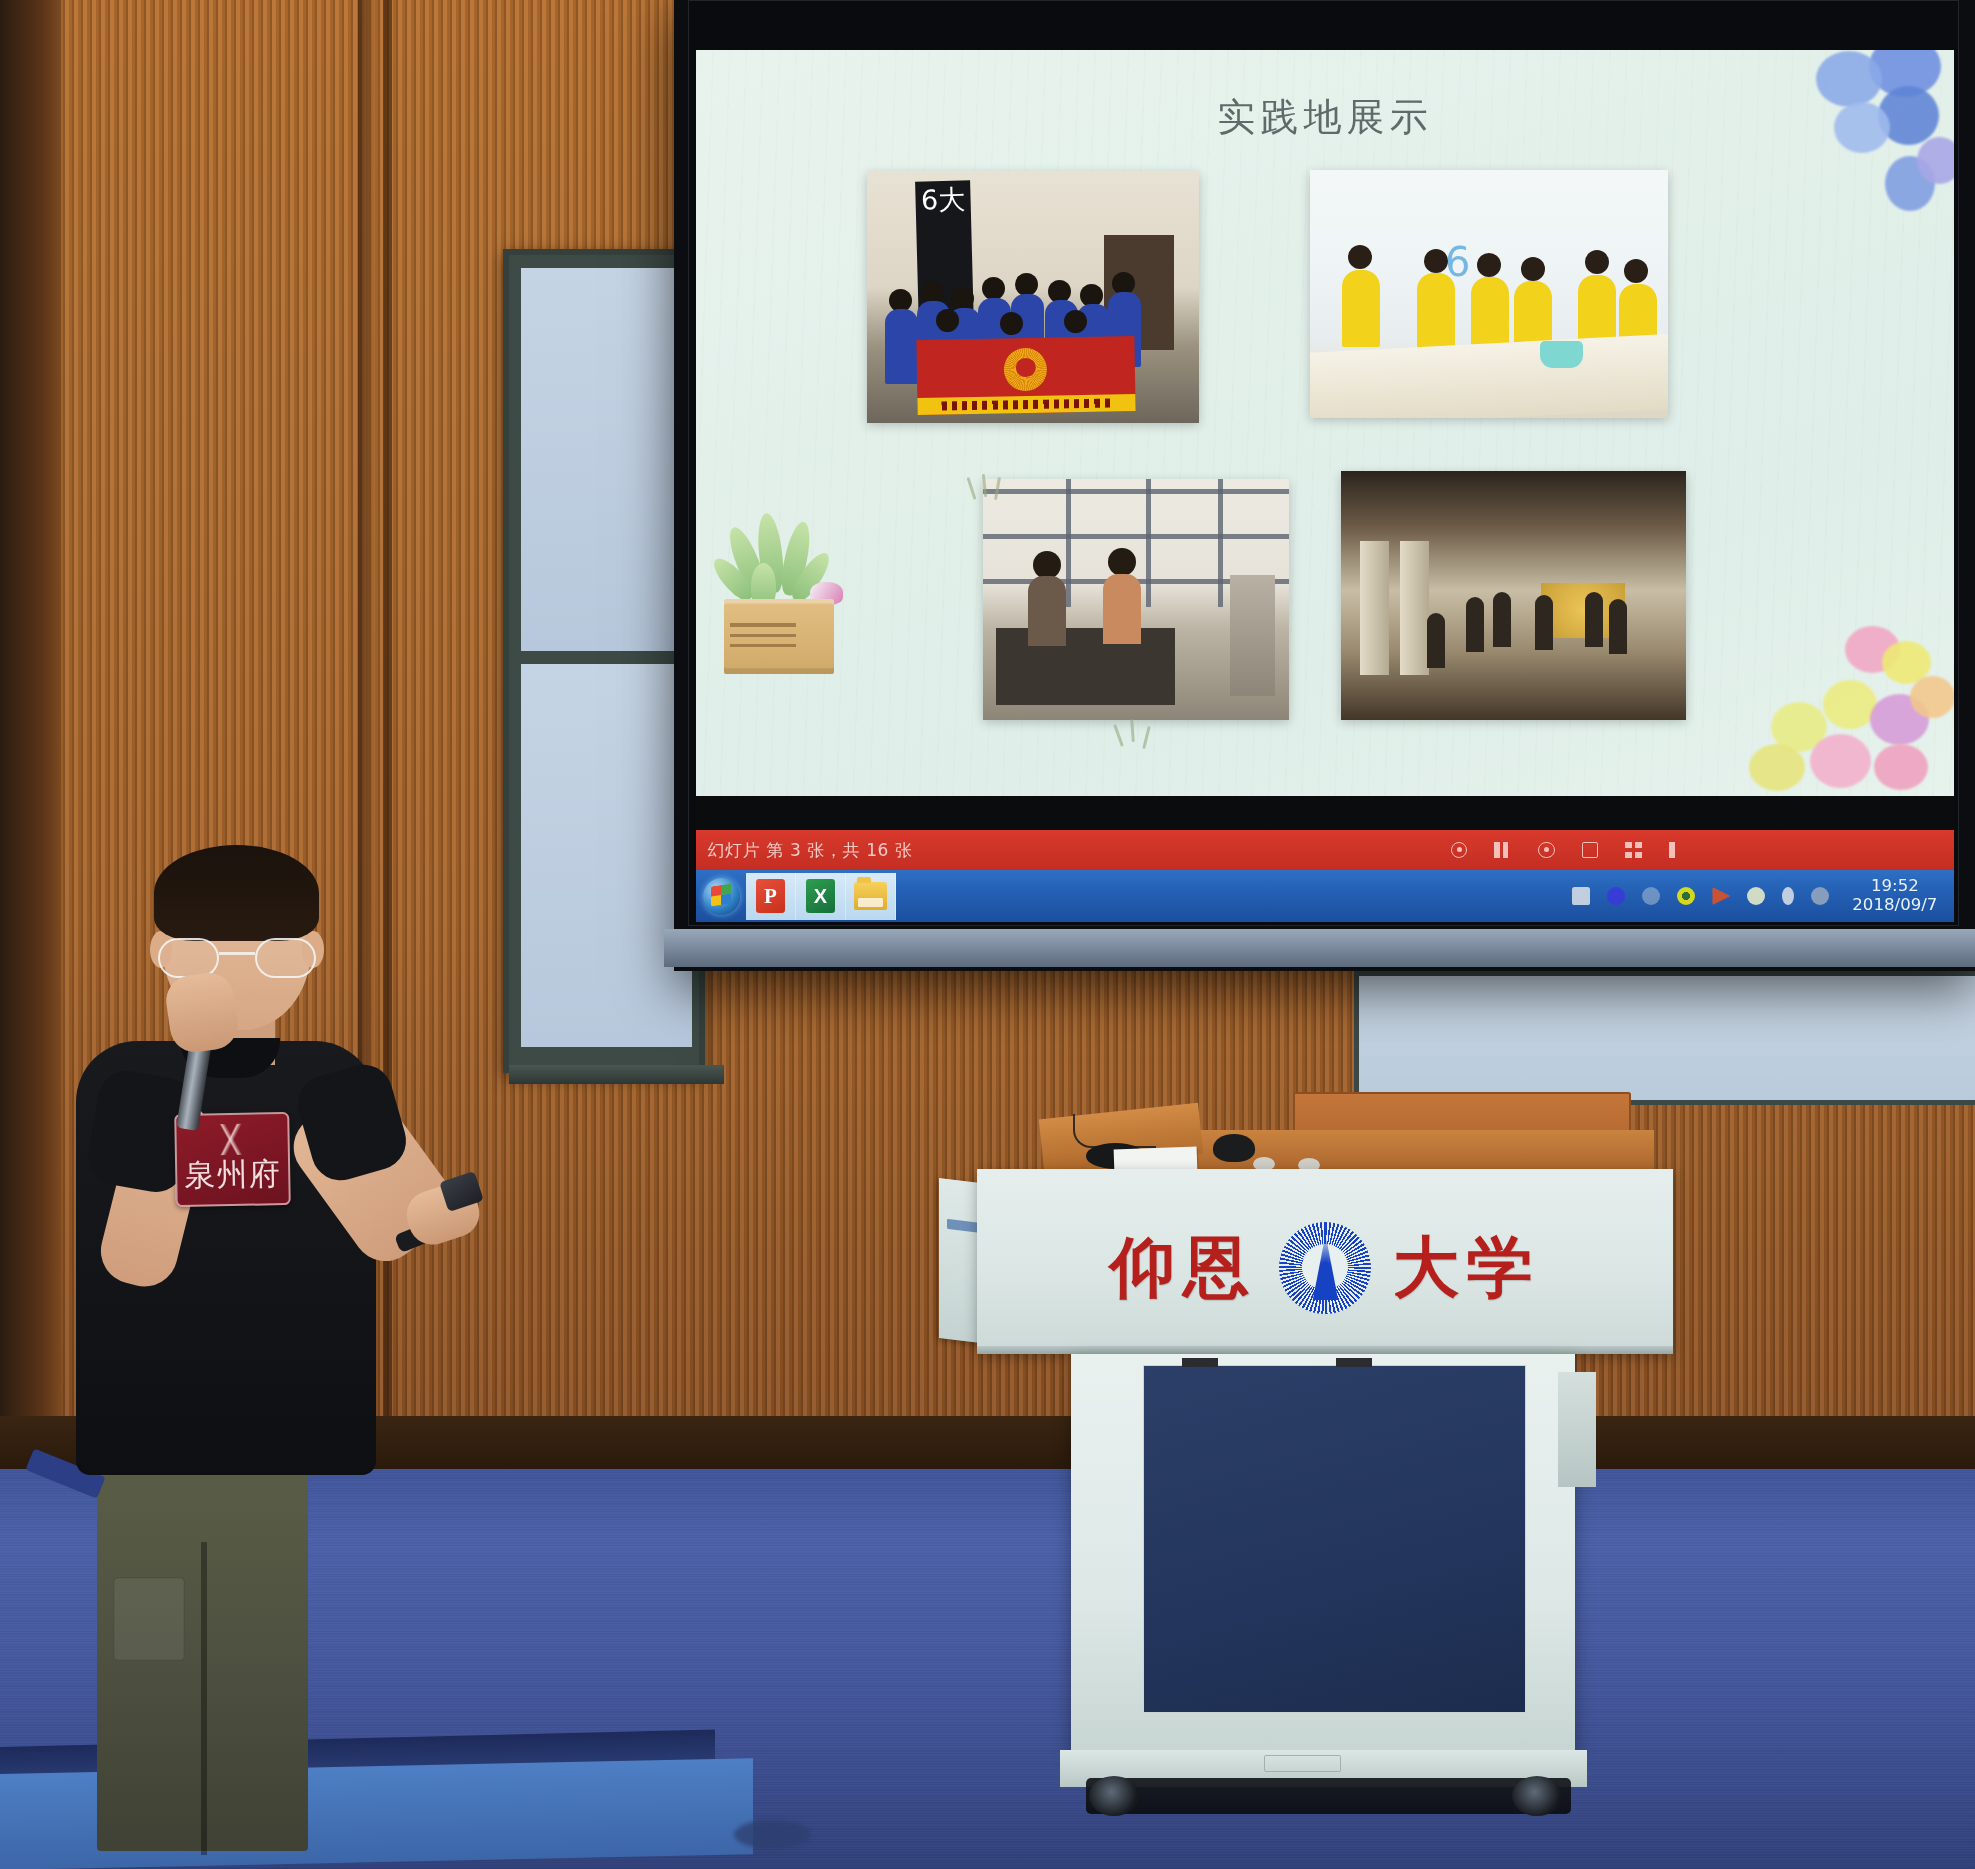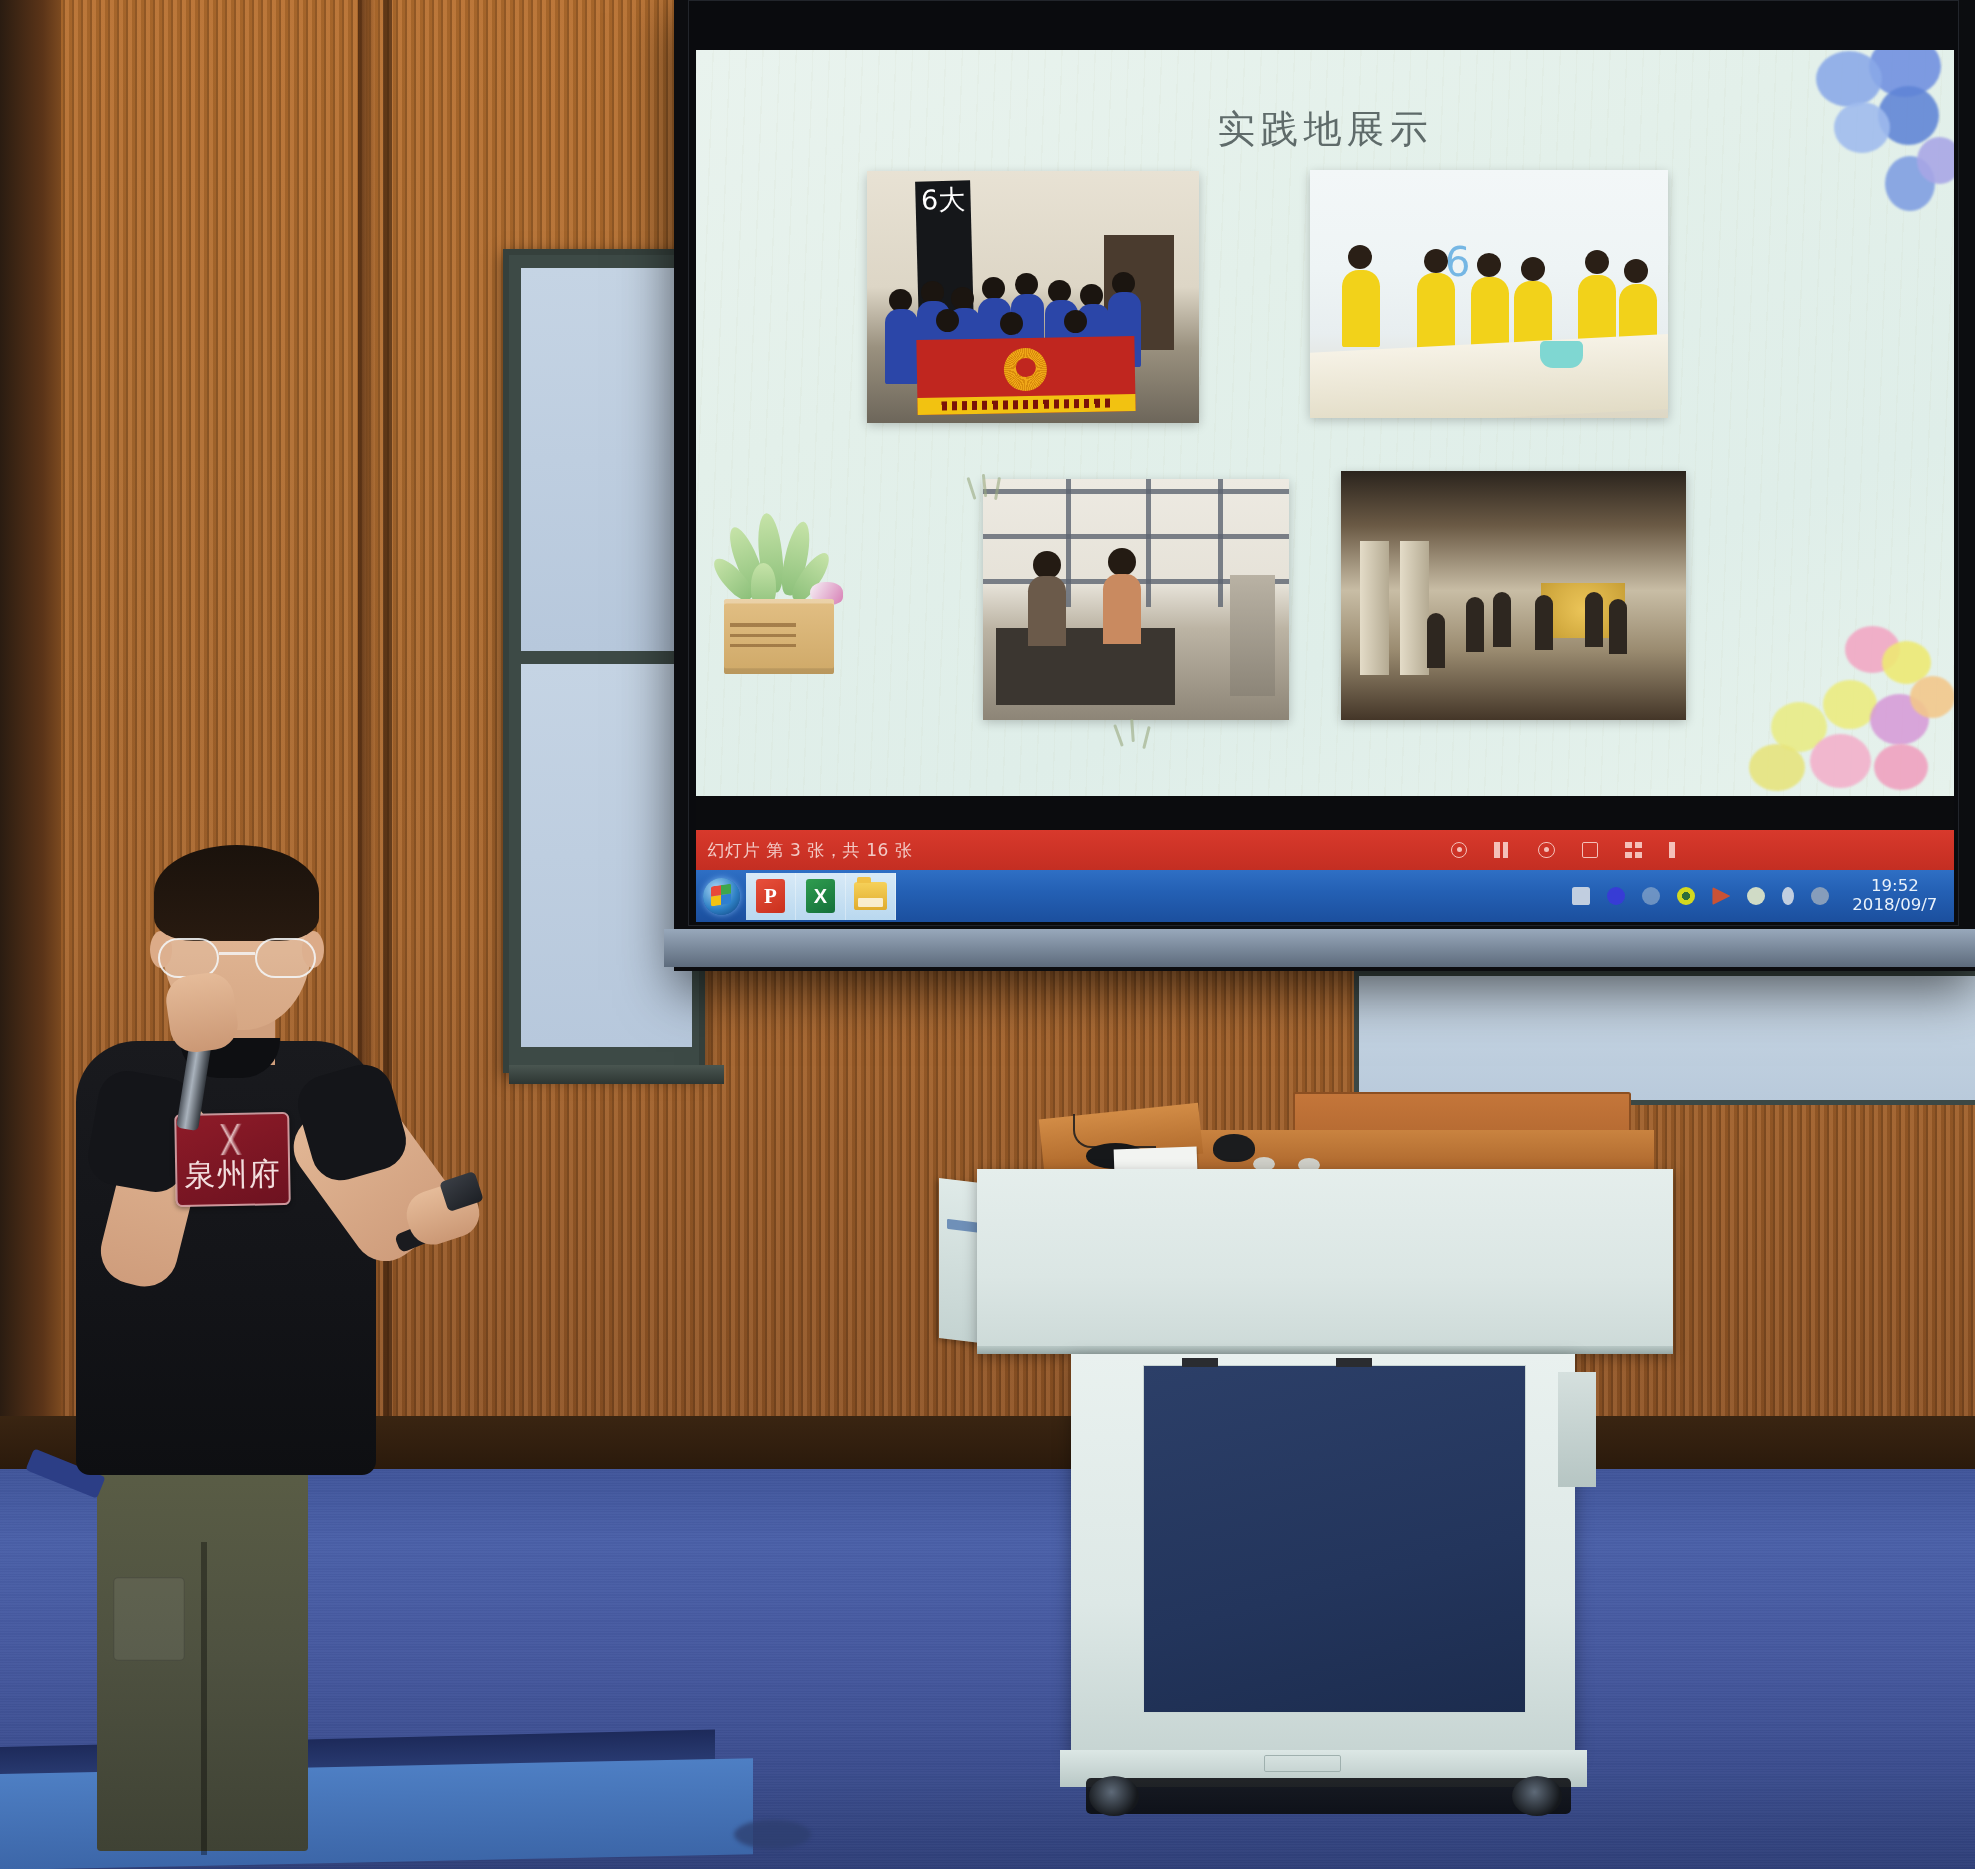--- a/index.html
+++ b/index.html
@@ -102,21 +102,21 @@
     position:absolute; left:696px; top:50px; width:1258px; height:746px;
     background:linear-gradient(160deg,#e9f3ee 0%,#e3f0ea 35%,#dfeee9 70%,#e6f2ec 100%);
     overflow:hidden;
   }
   .slide::before{
     content:""; position:absolute; inset:0;
     background:repeating-linear-gradient(92deg,
       rgba(200,205,180,.10) 0 1.3px, rgba(255,255,255,0) 1.3px 16.6px);
   }
   .slide-title {
-    position:absolute; left:0; top:54px; width:100%;
+    position:absolute; left:0; top:42px; width:100%;
     text-align:center; font-size:38px; color:#5f6b6a;
     letter-spacing:5.1px; font-family:"DejaVu Sans", sans-serif;
   }
 
   .photo {
     position:absolute; background:#93a08f; overflow:hidden;
     box-shadow:0 3.2px 10.2px rgba(0,0,0,.22);
   }
   .photo .ph-inner { position:absolute; inset:0; }
 
@@ -749,20 +749,25 @@
   <div class="podium-papers"></div>
   <div class="podium-mouse"></div>
   <div class="podium-knob" style="left:1253px; top:1157px;"></div>
   <div class="podium-knob" style="left:1298px; top:1158px;"></div>
 
   <div class="podium-drawer">
       <i></i>
     </div>
 
   <div class="podium-body"></div>
+  <div class="podium-brand">
+    <span class="brand-txt">仰恩</span>
+    <span class="brand-logo"></span>
+    <span class="brand-txt">大学</span>
+  </div>
 
   <div class="podium-lower"></div>
   <div class="podium-screen">
     <div class="podium-scr-tab" style="left:38px;"></div>
     <div class="podium-scr-tab" style="left:192px;"></div>
   </div>
   <div class="podium-sidebox"></div>
   <div class="podium-base"></div>
   <div class="podium-cutout"></div>
   <div class="podium-wheels"></div>

